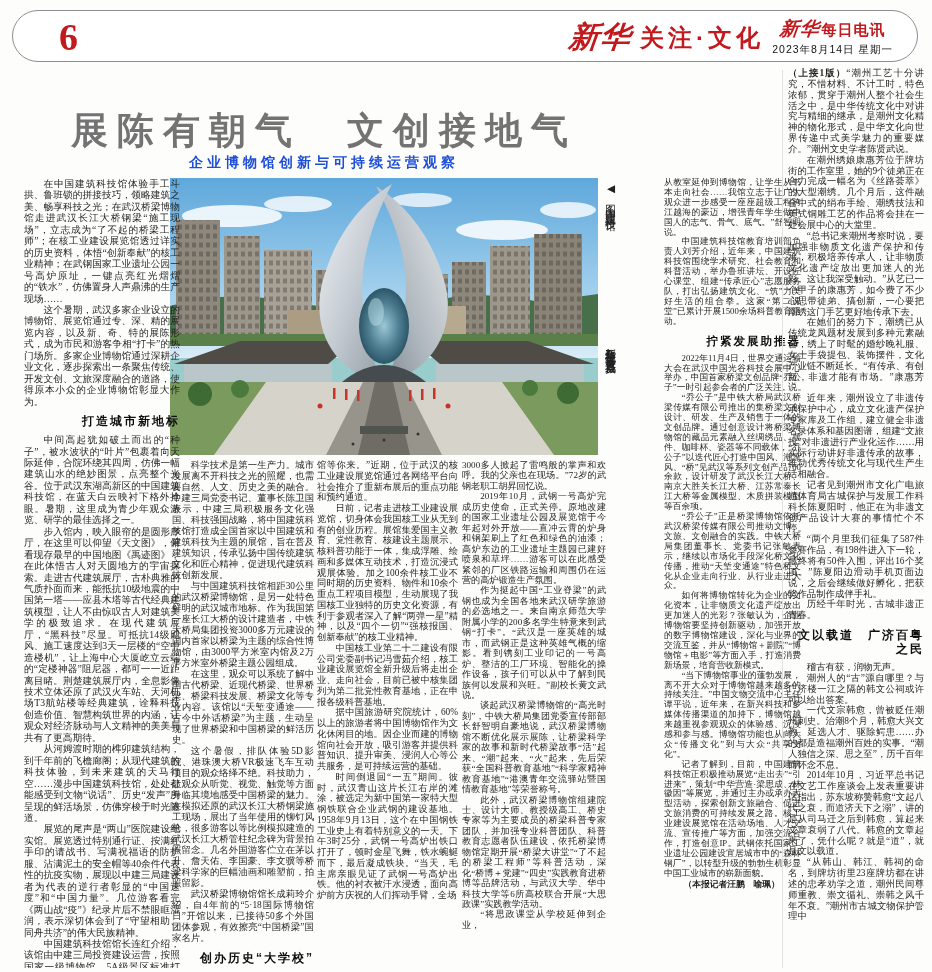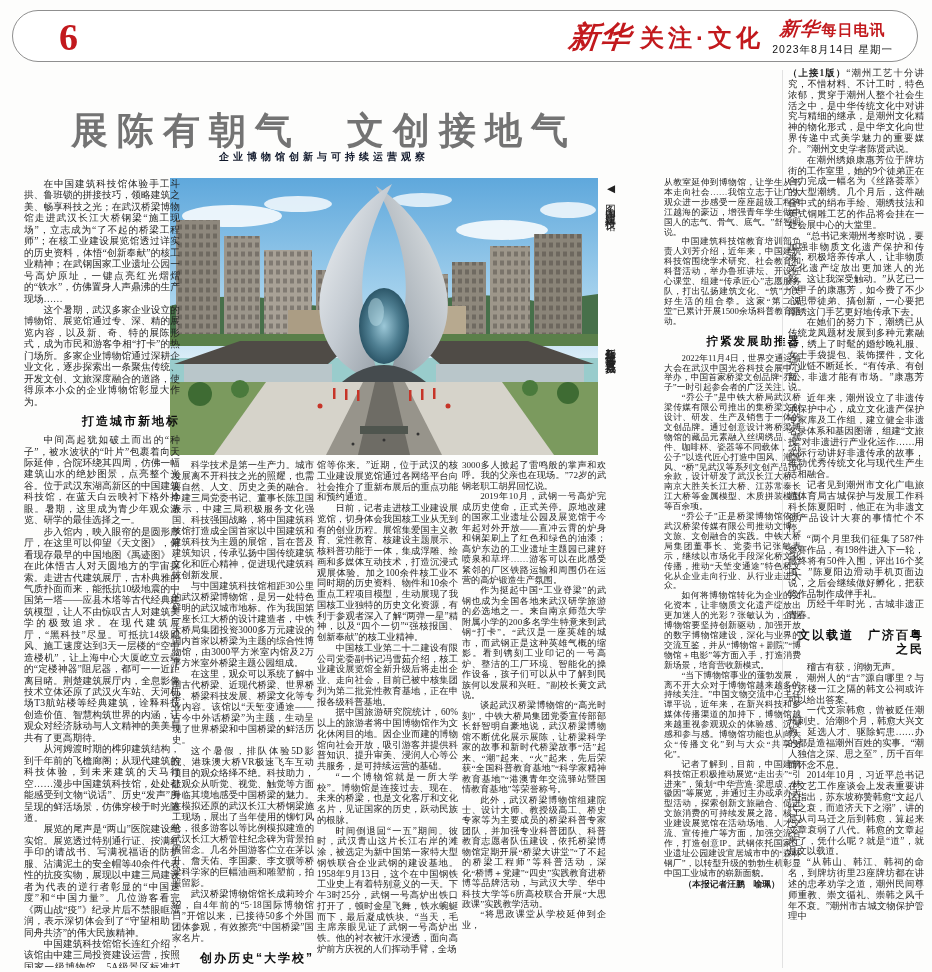--- a/index.html
+++ b/index.html
@@ -17,21 +17,21 @@
                  font-size:24px;line-height:28px;color:#c2191d;letter-spacing:4px;}
   .masthead-right{position:absolute;right:24px;top:8px;text-align:center;white-space:nowrap;}
   .paper-name{color:#c2191d;font-weight:bold;}
   .paper-name .brand-script{font-size:19px;line-height:20px;display:inline-block;margin-right:2px;}
   .paper-rest{font-family:"Liberation Serif",serif;font-weight:bold;font-size:15px;color:#c2191d;letter-spacing:1px;}
   .issue-date{margin-top:3px;font-family:"Liberation Sans",sans-serif;font-size:10.5px;color:#111;letter-spacing:1px;}
   
   .headline{position:absolute;left:8px;top:84px;width:632px;text-align:center;
             font-weight:bold;font-size:37px;line-height:44px;color:#737373;letter-spacing:9px;white-space:nowrap;}
   .subtitle{position:absolute;left:8px;top:142px;width:632px;text-align:center;
-            font-family:"Liberation Sans",sans-serif;font-size:10px;color:#0f172a;letter-spacing:4px;}
+            font-family:"Liberation Sans",sans-serif;font-size:14px;color:#1d4ed8;letter-spacing:4px;}
   
   .photo{position:absolute;left:170px;top:178px;width:428px;height:277px;overflow:hidden;background:#9cc;}
   .photo svg{display:block;width:100%;height:100%;}
   .caption-strip{position:absolute;left:604px;top:182px;height:272px;writing-mode:vertical-rl;
                  font-family:"Liberation Sans",sans-serif;font-size:10.5px;color:#222;letter-spacing:2px;line-height:14px;}
   .caption-credit{font-weight:bold;margin-top:112px;}
   
   .col{position:absolute;text-align:justify;overflow:hidden;color:#1f1f1f;}
   #col1{left:24px;  top:178px;width:156px;height:790px;font-size:9.7px;line-height:11.45px;}
   #col2{left:172px;top:460px;width:142px;height:506px;font-size:9.4px;line-height:11px;}
@@ -174,21 +174,20 @@
       <p class="para">在这里，观众可以系统了解中国古代桥梁、近现代桥梁、世界桥梁、桥梁科技发展、桥梁文化等专业内容。该馆以“天堑变通途——古今中外话桥梁”为主题，生动呈现了世界桥梁和中国桥梁的鲜活历史。</p>
       <p class="para">这个暑假，排队体验5D影院、港珠澳大桥VR极速飞车互动项目的观众络绎不绝。科技助力，让观众从听觉、视觉、触觉等方面身临其境地感受中国桥梁的魅力。在模拟还原的武汉长江大桥钢梁施工现场，展出了当年使用的铆钉风枪，很多游客以等比例模拟建造的武汉长江大桥管柱纪念碑为背景拍照留念。几名外国游客伫立在茅以升、詹天佑、李国豪、李文骥等桥梁科学家的巨幅油画和雕塑前，拍照留影。</p>
       <p class="para">武汉桥梁博物馆馆长成莉玲介绍，自4年前的“5·18国际博物馆日”开馆以来，已接待50多个外国团体参观，有效擦亮“中国桥梁”国家名片。</p>
       <h3 class="col-heading">创办历史“大学校”</h3>
     </div>
   <div class="col" id="col3">
       <p class="para noindent">馆等你来。”近期，位于武汉的核工业建设展览馆通过各网络平台向社会推介了重新布展后的重点功能和预约通道。</p>
       <p class="para">日前，记者走进核工业建设展览馆，切身体会我国核工业从无到有的创业历程。展馆集爱国主义教育、党性教育、核建设主题展示、核科普功能于一体，集成浮雕、绘画和多媒体互动技术，打造沉浸式观展体验。加之100余件核工业不同时期的历史资料、物件和10余个重点工程项目模型，生动展现了我国核工业独特的历史文化资源，有利于参观者深入了解“两弹一星”精神，以及“四个一切”“强核报国、创新奉献”的核工业精神。</p>
       <p class="para">中国核工业第二十二建设有限公司党委副书记冯雪茹介绍，核工业建设展览馆全新升级后将走出企业、走向社会，目前已被中核集团列为第二批党性教育基地，正在申报各级科普基地。</p>
       <p class="para">据中国旅游研究院统计，60%以上的旅游者将中国博物馆作为文化休闲目的地。因企业而建的博物馆向社会开放，吸引游客并提供科普知识、提升审美、浸润人心等公共服务，是可持续运营的基础。</p>
-      <p class="para">“一个博物馆就是一所大学校”。博物馆是连接过去、现在、未来的桥梁，也是文化客厅和文化名片，见证国家的历史，跃动民族的根脉。</p>
       <p class="para">时间倒退回“一五”期间。彼时，武汉青山这片长江右岸的滩涂，被选定为新中国第一家特大型钢铁联合企业武钢的建设基地。1958年9月13日，这个在中国钢铁工业史上有着特别意义的一天。下午3时25分，武钢一号高炉出铁口打开了，顿时金星飞舞，铁水蜿蜒而下，最后凝成铁块。“当天，毛主席亲眼见证了武钢一号高炉出铁。他的衬衣被汗水浸透，面向高炉前方庆祝的人们挥动手臂，全场</p>
     </div>
   <div class="col" id="col4">
       <p class="para noindent">3000多人掀起了雷鸣般的掌声和欢呼。我的父亲也在现场。”72岁的武钢老职工胡昇回忆说。</p>
       <p class="para">2019年10月，武钢一号高炉完成历史使命，正式关停。原地改建的国家工业遗址公园及展览馆于今年起对外开放——直冲云霄的炉身和钢架刷上了红色和绿色的油漆；高炉东边的工业遗址主题园已建好喷泉和草坪……游客可以在此感受紧邻的厂区铁路运输和周围仍在运营的高炉锻造生产氛围。</p>
       <p class="para">作为挺起中国“工业脊梁”的武钢也成为全国各地来武汉研学旅游的必选地之一。来自南京师范大学附属小学的200多名学生特意来到武钢“打卡”。“武汉是一座英雄的城市，而武钢正是这种英雄气概的缩影。看到镌刻工业印记的一号高炉、整洁的工厂环境、智能化的操作设备，孩子们可以从中了解到民族何以发展和兴旺。”副校长黄文武说。</p>
       <p class="para">谈起武汉桥梁博物馆的“高光时刻”，中铁大桥局集团党委宣传部部长舒智明自豪地说，武汉桥梁博物馆不断优化展示展陈，让桥梁科学家的故事和新时代桥梁故事“活”起来、“潮”起来、“火”起来，先后荣获“全国科普教育基地”“科学家精神教育基地”“港澳青年交流驿站暨国情教育基地”等荣誉称号。</p>
       <p class="para">此外，武汉桥梁博物馆组建院士、设计大师、教授级高工、桥史专家等为主要成员的桥梁科普专家团队，并加强专业科普团队、科普教育志愿者队伍建设，依托桥梁博物馆定期开展“桥梁大讲堂”“了不起的桥梁工程师”等科普活动，深化“桥博＋党建”“四史”实践教育进桥博等品牌活动，与武汉大学、华中科技大学等6所高校联合开展“大思政课”实践教学活动。</p>
       <p class="para">“将思政课堂从学校延伸到企业，</p>
     </div>

